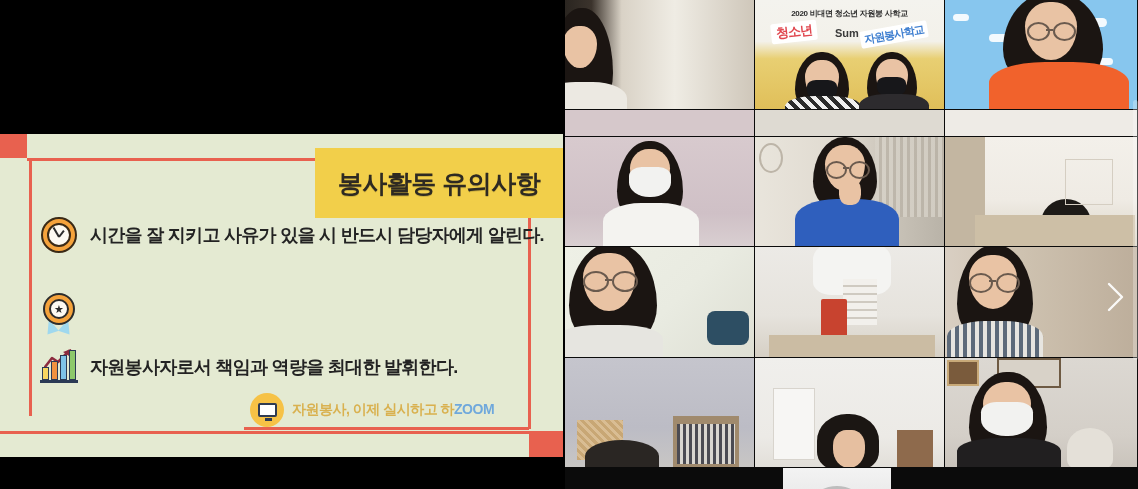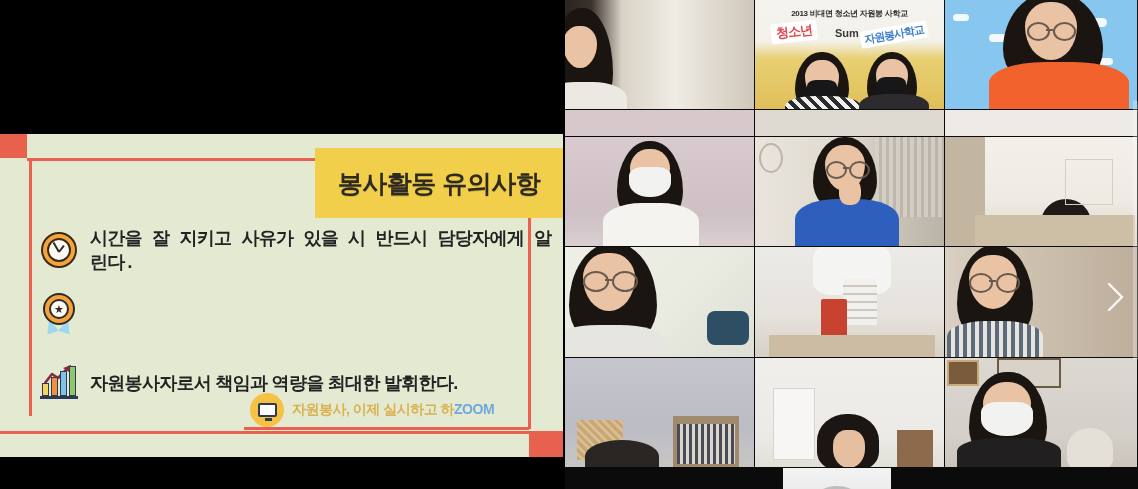--- a/index.html
+++ b/index.html
@@ -37,23 +37,23 @@
   
   #section-heading{
     position:absolute;left:42px;top:32px;display:flex;align-items:center;gap:9px;
   }
   .heading-bar{width:10px;height:28px;background:#e8614f;display:inline-block;}
   #section-heading .htxt{font-size:23px;font-weight:bold;color:#232323;letter-spacing:-0.5px;}
 
   
   .bullet{position:absolute;left:38px;display:flex;align-items:center;gap:10px;}
   .bullet .btxt{font-size:18px;font-weight:bold;color:#232323;letter-spacing:-0.7px;}
-  #bullet-0{top:92px;font-family:Liberation Mono, monospace;}
+  #bullet-0{top:80px;}
   #bullet-1{top:158px;}
-  #bullet-2{top:228px;}
+  #bullet-2{top:212px;}
 
   .ic{width:42px;height:42px;flex:0 0 42px;position:relative;}
 
   
   .ic-clock .ring{position:absolute;left:3px;top:3px;width:36px;height:36px;border-radius:50%;
     background:#f5a33c;border:2px solid #3a2a16;box-sizing:border-box;}
   .ic-clock .face{position:absolute;left:9px;top:9px;width:24px;height:24px;border-radius:50%;
     background:#fdfaf2;border:2px solid #3a2a16;box-sizing:border-box;}
   .ic-clock .hh{position:absolute;left:20px;top:15px;width:2px;height:8px;background:#2c2c2c;
     transform-origin:bottom center;transform:rotate(38deg);}
@@ -185,21 +185,21 @@
     <div id="video-grid">
 
       <div class="tile">
         <div class="bg" style="background:linear-gradient(90deg,#2a2520 0%,#3b332c 14%,#d9d2c6 30%,#efece4 58%,#cfc7ba 100%);"></div>
         <div class="hair" style="left:-14px;top:8px;width:62px;height:108px;"></div>
         <div class="face" style="left:-2px;top:26px;width:34px;height:42px;"></div>
         <div class="torso" style="left:-24px;top:82px;width:86px;height:40px;background:#ece9e2;"></div>
       </div>
       <div class="tile">
         <div class="bg" style="background:linear-gradient(180deg,#f4f3ee 0%,#f3f1ea 38%,#e8cf72 54%,#e0bf59 100%);"></div>
-        <div style="position:absolute;left:6px;top:8px;right:6px;height:11px;font-size:8px;font-weight:bold;color:#2a2a2a;text-align:center;letter-spacing:-0.3px;">2013 비대면 청소년 자원봉 사학교</div>
+        <div style="position:absolute;left:6px;top:8px;right:6px;height:11px;font-size:8px;font-weight:bold;color:#2a2a2a;text-align:center;letter-spacing:-0.3px;">2020 비대면 청소년 자원봉 사학교</div>
         <div style="position:absolute;left:16px;top:22px;background:#fff;transform:rotate(-6deg);padding:1px 5px;border-radius:2px;font-size:13px;font-weight:bold;color:#e0474f;letter-spacing:-1px;">청소년</div>
         <div style="position:absolute;left:80px;top:27px;font-size:11px;font-weight:bold;color:#3a3a3a;">Sum</div>
         <div style="position:absolute;left:105px;top:26px;background:#fff;transform:rotate(-10deg);padding:1px 4px;border-radius:2px;font-size:11px;font-weight:bold;color:#3f7fd0;letter-spacing:-1px;">자원봉사학교</div>
         <div class="hair" style="left:40px;top:52px;width:54px;height:62px;"></div>
         <div class="face" style="left:50px;top:60px;width:34px;height:40px;"></div>
         <div class="mask black" style="left:52px;top:80px;width:30px;height:20px;"></div>
         <div class="torso" style="left:30px;top:96px;width:76px;height:26px;background:repeating-linear-gradient(45deg,#2b2b2b 0 4px,#f0f0f0 4px 8px);"></div>
         <div class="hair" style="left:112px;top:52px;width:50px;height:60px;"></div>
         <div class="face" style="left:121px;top:59px;width:32px;height:38px;"></div>
         <div class="mask black" style="left:122px;top:77px;width:29px;height:20px;"></div>

